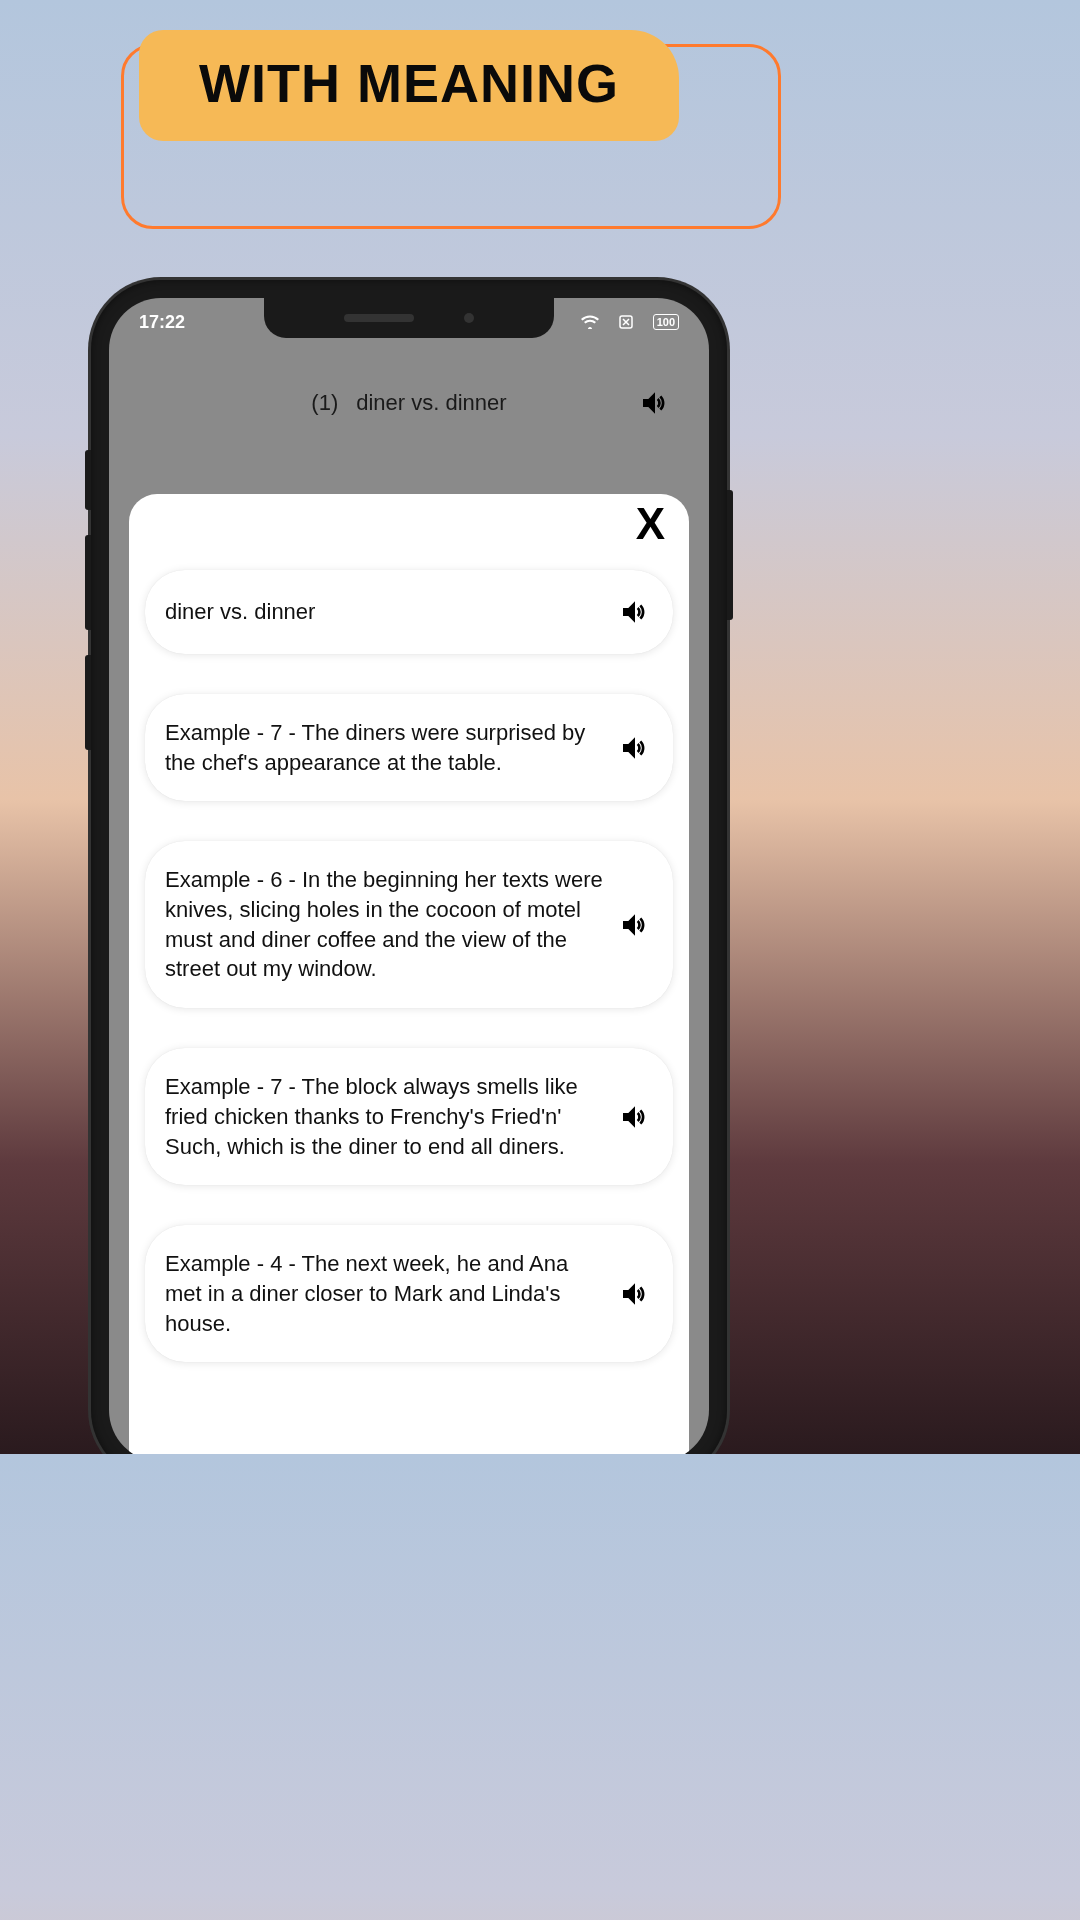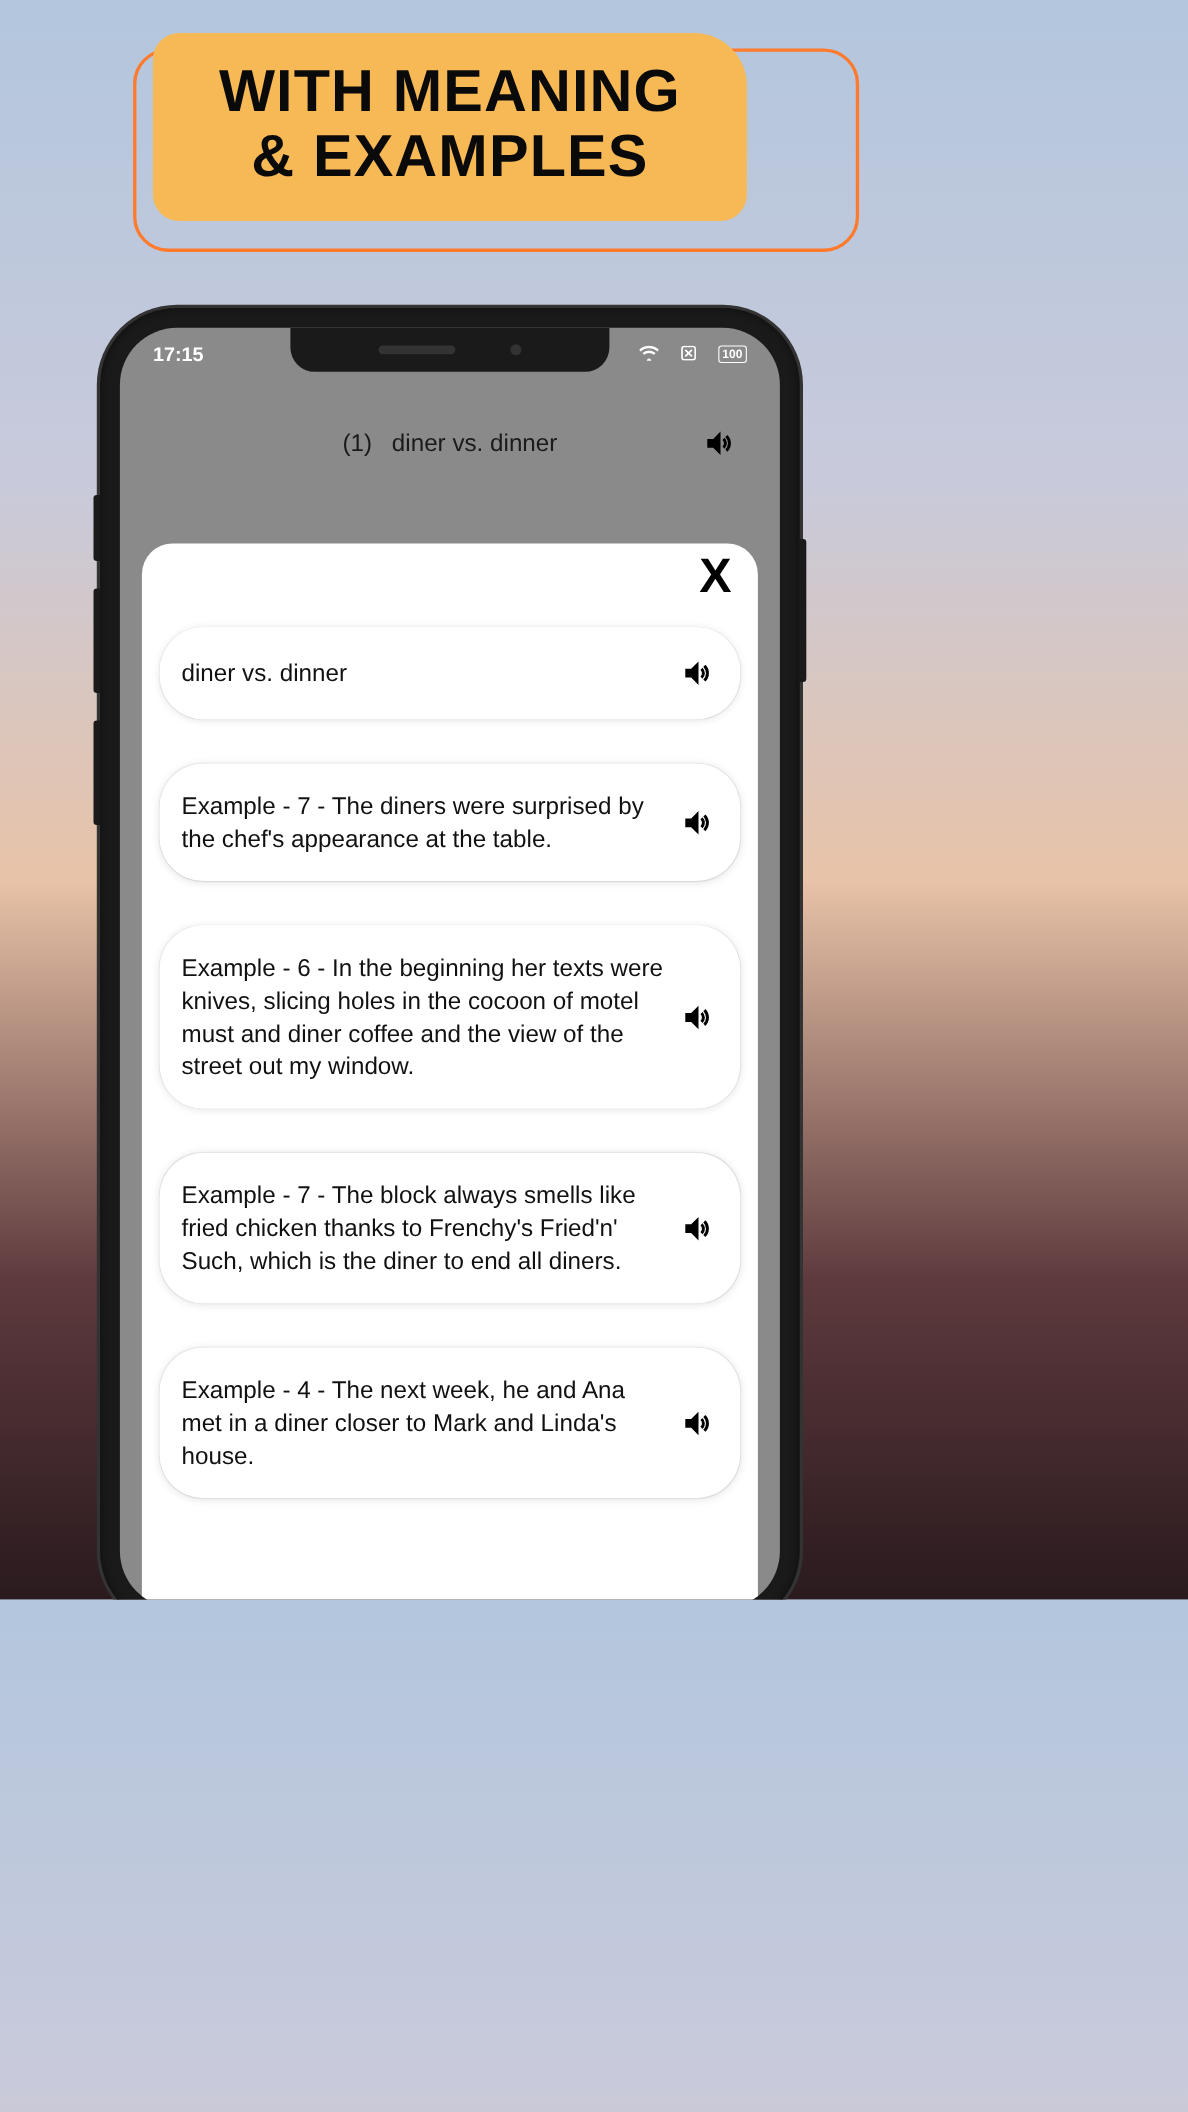--- a/index.html
+++ b/index.html
@@ -93,21 +93,21 @@
     height: 48px;
     display: flex;
     align-items: center;
     justify-content: space-between;
     padding: 0 30px;
     color: #fff;
     font-size: 18px;
     font-weight: 600;
     z-index: 5;
   }
-  .status-right { display: flex; gap: 20px; align-items: flex-start; font-size: 14px; }
+  .status-right { display: flex; gap: 20px; align-items: center; font-size: 14px; }
   .status-icon { display: inline-flex; }
   .battery-box { border: 1.5px solid #fff; border-radius: 3px; padding: 0 3px; font-size: 11px; font-weight: 700; line-height: 14px; }
   
   .bg-header {
     position: absolute;
     top: 92px;
     left: 0; right: 0;
     display: flex;
     align-items: center;
     justify-content: center;
@@ -175,39 +175,38 @@
   .speaker svg { width: 32px; height: 32px; }
 </style>
 </head>
 <body>
 
 <div class="banner-wrap">
   <div class="banner-outline"></div>
   <div class="banner">
     <h1>
       <span>WITH MEANING</span><br>
-      <span>&amp; EXAMPLES</span>
     </h1>
   </div>
 </div>
 
 <div class="phone">
   <div class="phone-btn-left1"></div>
   <div class="phone-btn-left2"></div>
   <div class="phone-btn-left3"></div>
   <div class="phone-btn-right"></div>
 
   <div class="screen">
     <div class="notch">
       <div class="notch-speaker"></div>
       <div class="notch-cam"></div>
     </div>
 
     <div class="status-bar">
-      <span>17:15</span>
+      <span>17:22</span>
       <div class="status-right">
         <span class="status-icon">
           <svg width="18" height="14" viewBox="0 0 18 14" fill="#fff">
               <path d="M9 12 a2 2 0 1 0 0.001 0 M3 7 a9 9 0 0 1 12 0 l-1.5 1.5 a7 7 0 0 0 -9 0 z M0 4 a13 13 0 0 1 18 0 l-1.5 1.5 a11 11 0 0 0 -15 0 z"></path>
             </svg>
         </span>
         <span class="status-icon">
           <svg width="14" height="14" viewBox="0 0 14 14">
               <rect x="1" y="1" width="12" height="12" rx="2" fill="none" stroke="#fff" stroke-width="1.5"></rect>
               <path d="M4 4 L10 10 M10 4 L4 10" stroke="#fff" stroke-width="1.5"></path>

